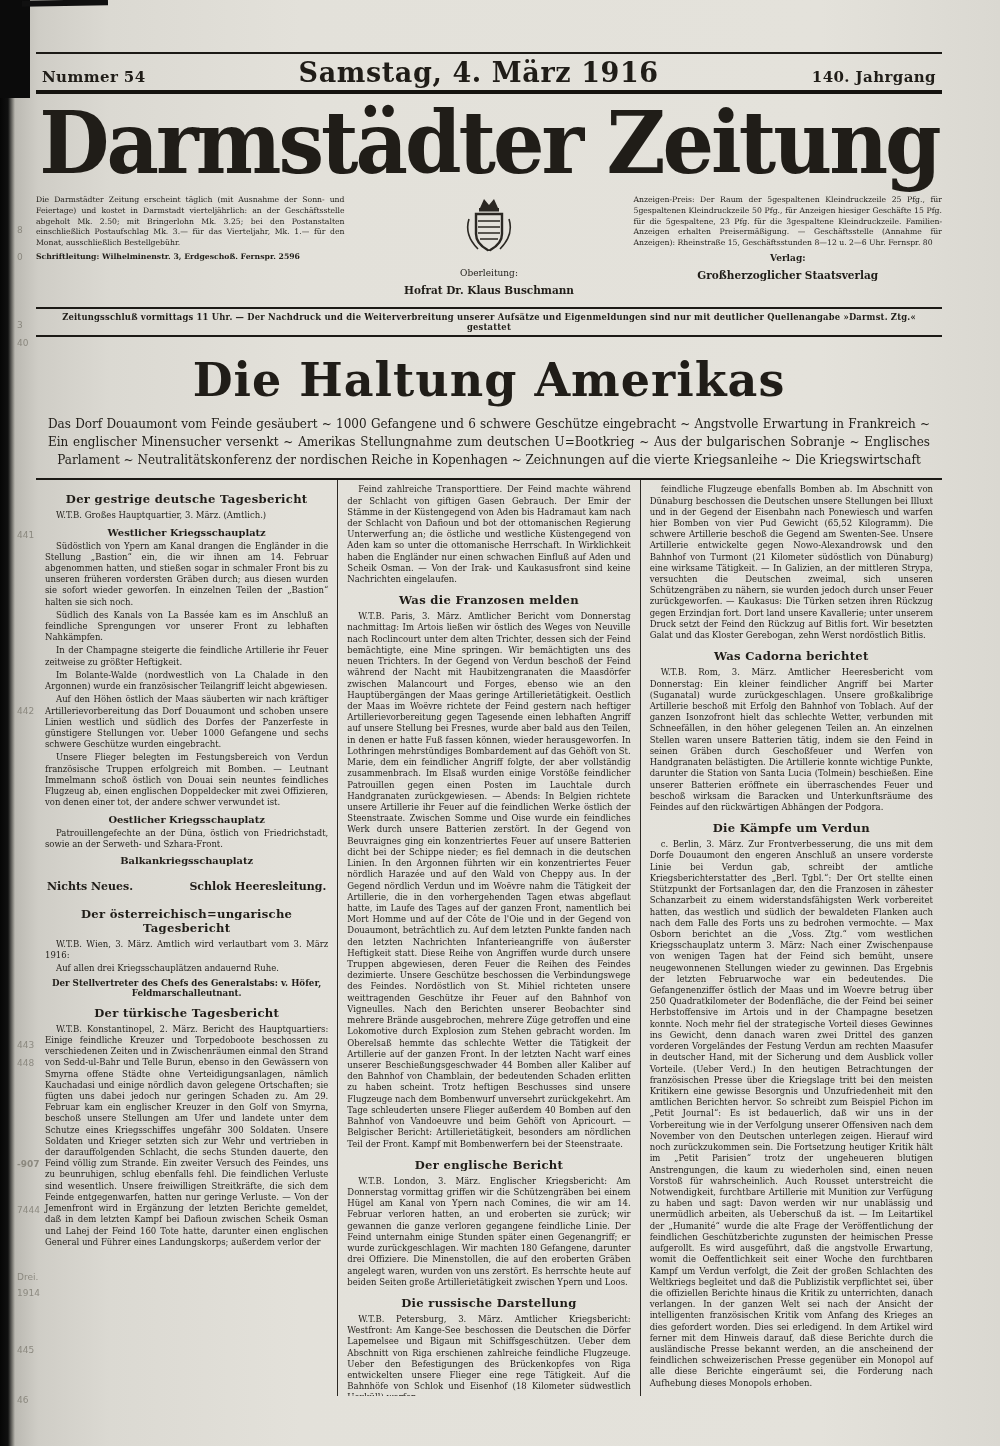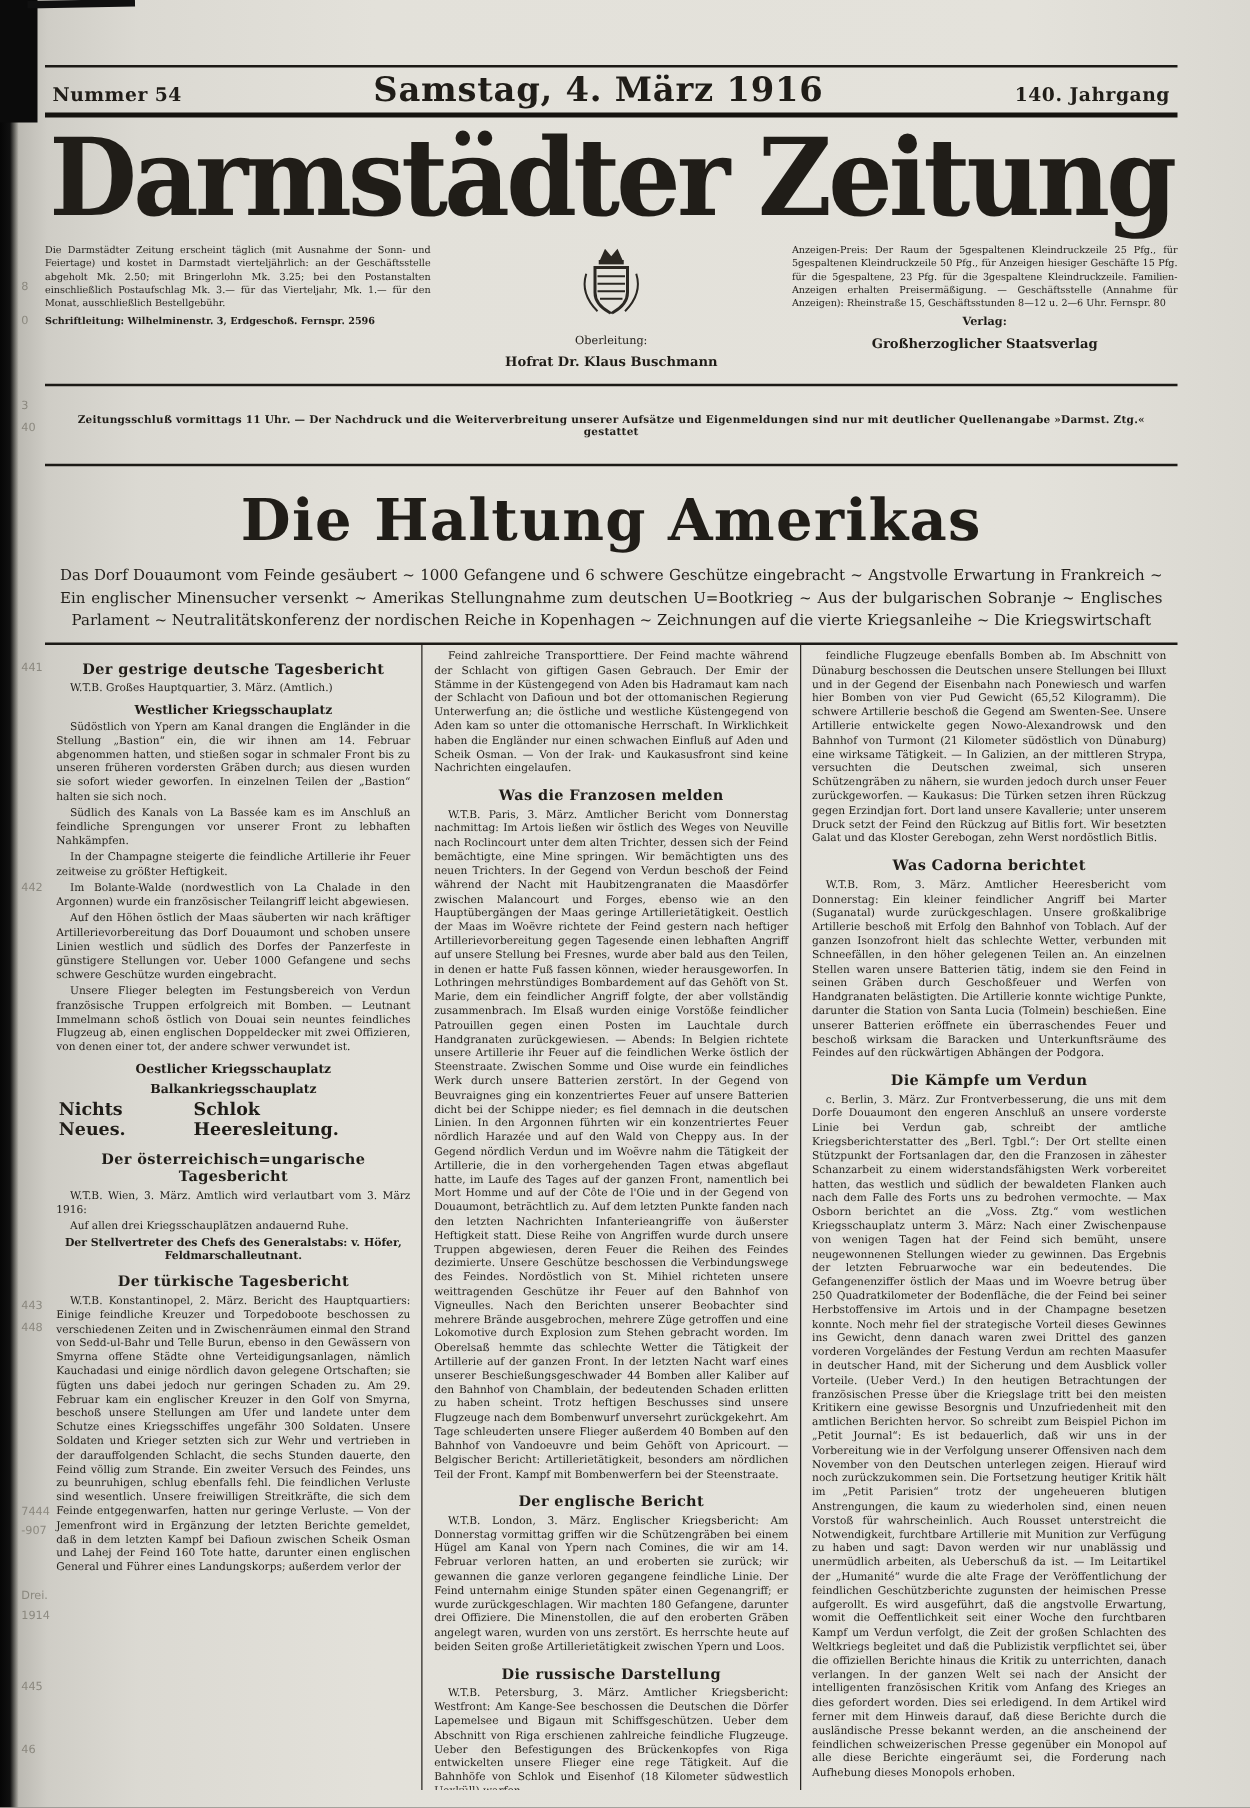--- a/index.html
+++ b/index.html
@@ -22,32 +22,32 @@
   .imprint{display:flex;gap:32px;margin-top:14px;font-size:7.7px;line-height:1.4;text-align:justify;}
   .imprint-left,.imprint-right{flex:1.25;}
   .imprint-center{width:225px;text-align:center;flex:none;}
   .imprint p{margin:0 0 3px;}
   .bold{font-weight:bold;}
   .ober-label{font-weight:normal;font-size:9px;margin-top:2px;}
   .ober-name{font-weight:bold;font-size:10.5px;}
   .verlag-label{font-weight:bold;font-size:9px;text-align:center;margin-top:4px;}
   .verlag-name{font-weight:bold;font-size:10.5px;text-align:center;}
   .notice{margin-top:7px;border-top:2px solid #1c1a16;border-bottom:2px solid #1c1a16;
-    padding:21px 4px;font-size:8.4px;font-weight:bold;text-align:center;letter-spacing:.2px;}
+    padding:3px 4px;font-size:8.4px;font-weight:bold;text-align:center;letter-spacing:.2px;}
   .headline{margin:16px 0 8px;text-align:center;font-size:46px;font-weight:bold;letter-spacing:1px;}
   .subheadline{margin:2px 12px 9px;font-size:12px;font-weight:normal;line-height:1.5;
     text-align:justify;text-align-last:center;}
   .columns{display:flex;border-top:2px solid #1c1a16;height:916px;overflow:hidden;}
   .col{flex:1;padding:4px 9px 0;overflow:hidden;hyphens:auto;}
   .col + .col{border-left:1px solid #2b2823;}
   .col-heading{font-size:11.6px;font-weight:bold;text-align:center;margin:8px 0 4px;letter-spacing:.3px;}
   .col-subheading{font-size:9.9px;font-weight:bold;text-align:center;margin:5px 0 3px;}
   .col-para{font-size:8.5px;line-height:1.32;text-align:justify;text-indent:11px;margin:0 0 2px;}
   .col-center{font-size:8.7px;font-weight:bold;text-align:center;margin:3px 0;}
-  .col-split{display:flex;justify-content:space-between;font-size:14px;font-weight:bold;margin:3px 2px;}
+  .col-split{display:flex;justify-content:space-between;font-size:11px;font-weight:bold;margin:14px 2px;}
   .artifact{position:absolute;left:17px;color:#7d7a70;font-size:9px;font-family:"DejaVu Sans",sans-serif;opacity:.8;}
   .arms{display:block;margin:0 auto;}
 </style>
 </head>
 <body>
 
 <div class="page">
   <div class="scan-strip"></div>
   <div class="scan-corner"></div>
   <div class="top-smudge"></div>
@@ -101,20 +101,21 @@
           <div class="col-heading">Der gestrige deutsche Tagesbericht</div>
           <p class="col-para">W.T.B. Großes Hauptquartier, 3. März. (Amtlich.)</p>
           <div class="col-subheading">Westlicher Kriegsschauplatz</div>
           <p class="col-para">Südöstlich von Ypern am Kanal drangen die Engländer in die Stellung „Bastion“ ein, die wir ihnen am 14. Februar abgenommen hatten, und stießen sogar in schmaler Front bis zu unseren früheren vordersten Gräben durch; aus diesen wurden sie sofort wieder geworfen. In einzelnen Teilen der „Bastion“ halten sie sich noch.</p>
           <p class="col-para">Südlich des Kanals von La Bassée kam es im Anschluß an feindliche Sprengungen vor unserer Front zu lebhaften Nahkämpfen.</p>
           <p class="col-para">In der Champagne steigerte die feindliche Artillerie ihr Feuer zeitweise zu größter Heftigkeit.</p>
           <p class="col-para">Im Bolante-Walde (nordwestlich von La Chalade in den Argonnen) wurde ein französischer Teilangriff leicht abgewiesen.</p>
           <p class="col-para">Auf den Höhen östlich der Maas säuberten wir nach kräftiger Artillerievorbereitung das Dorf Douaumont und schoben unsere Linien westlich und südlich des Dorfes der Panzerfeste in günstigere Stellungen vor. Ueber 1000 Gefangene und sechs schwere Geschütze wurden eingebracht.</p>
           <p class="col-para">Unsere Flieger belegten im Festungsbereich von Verdun französische Truppen erfolgreich mit Bomben. — Leutnant Immelmann schoß östlich von Douai sein neuntes feindliches Flugzeug ab, einen englischen Doppeldecker mit zwei Offizieren, von denen einer tot, der andere schwer verwundet ist.</p>
           <div class="col-subheading">Oestlicher Kriegsschauplatz</div>
+          <p class="col-para">Patrouillengefechte an der Düna, östlich von Friedrichstadt, sowie an der Serweth- und Szhara-Front.</p>
           <div class="col-subheading">Balkankriegsschauplatz</div>
           <div class="col-split">
             <span>Nichts Neues.</span>
             <span>Schlok Heeresleitung.</span>
           </div>
           <div class="col-heading">Der österreichisch=ungarische Tagesbericht</div>
           <p class="col-para">W.T.B. Wien, 3. März. Amtlich wird verlautbart vom 3. März 1916:</p>
           <p class="col-para">Auf allen drei Kriegsschauplätzen andauernd Ruhe.</p>
           <p class="col-center">Der Stellvertreter des Chefs des Generalstabs: v. Höfer, Feldmarschalleutnant.</p>
           <div class="col-heading">Der türkische Tagesbericht</div>
@@ -140,19 +141,19 @@
 
   </div>
 <div class="artifact" style="top: 225px;">8</div>
     <div class="artifact" style="top: 252px;">0</div>
     <div class="artifact" style="top: 320px;">3</div>
     <div class="artifact" style="top: 338px;">40</div>
     <div class="artifact" style="top: 530px;">441</div>
     <div class="artifact" style="top: 706px;">442</div>
     <div class="artifact" style="top: 1040px;">443</div>
     <div class="artifact" style="top: 1058px;">448</div>
-    <div class="artifact" style="top: 1220px;">-907</div>
+    <div class="artifact" style="top: 1159px; font-weight: bold;">-907</div>
     <div class="artifact" style="top: 1205px;">7444</div>
     <div class="artifact" style="top: 1272px;">Drei.</div>
     <div class="artifact" style="top: 1288px;">1914</div>
     <div class="artifact" style="top: 1345px;">445</div>
     <div class="artifact" style="top: 1395px;">46</div>
   </div>
 
 </body></html>

